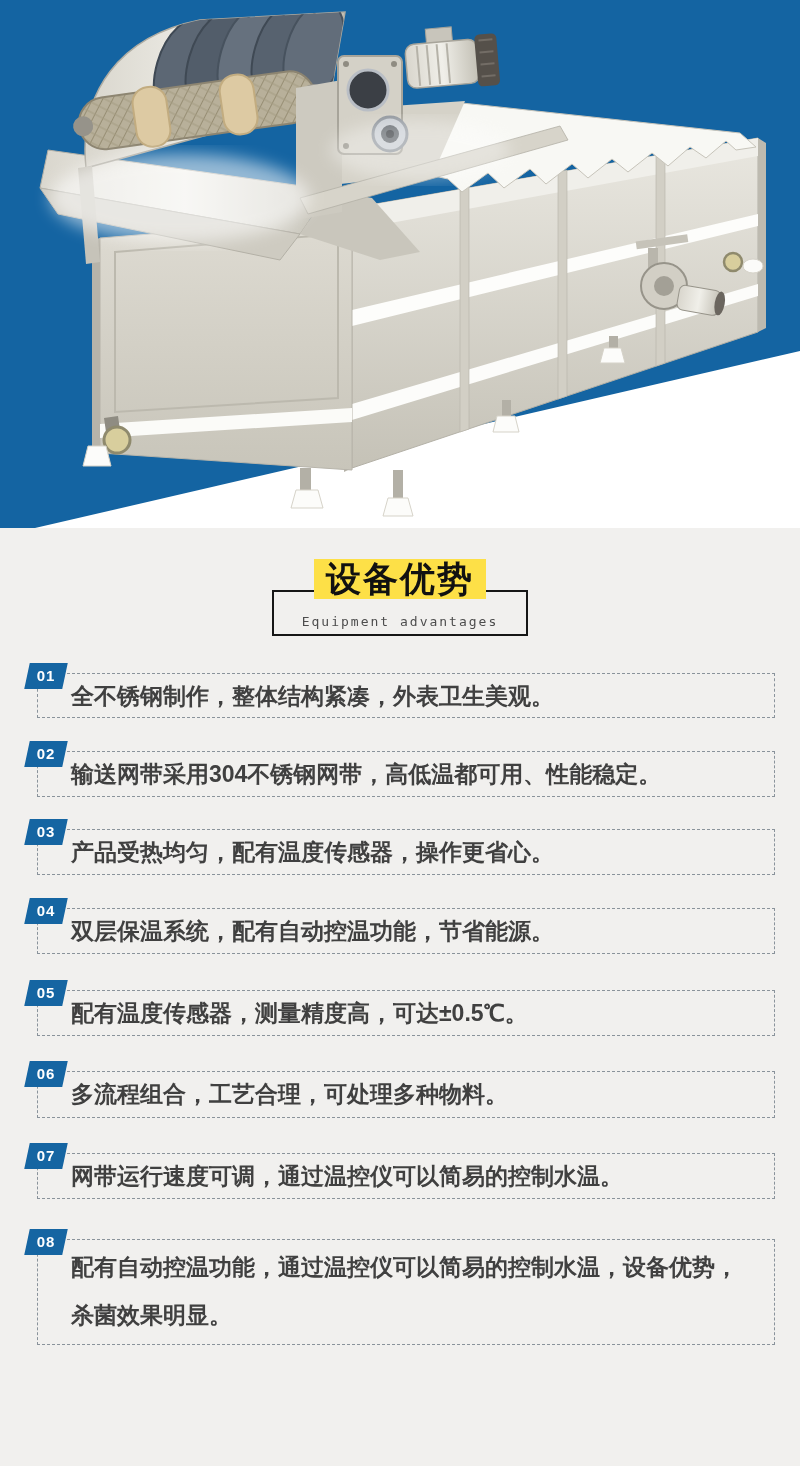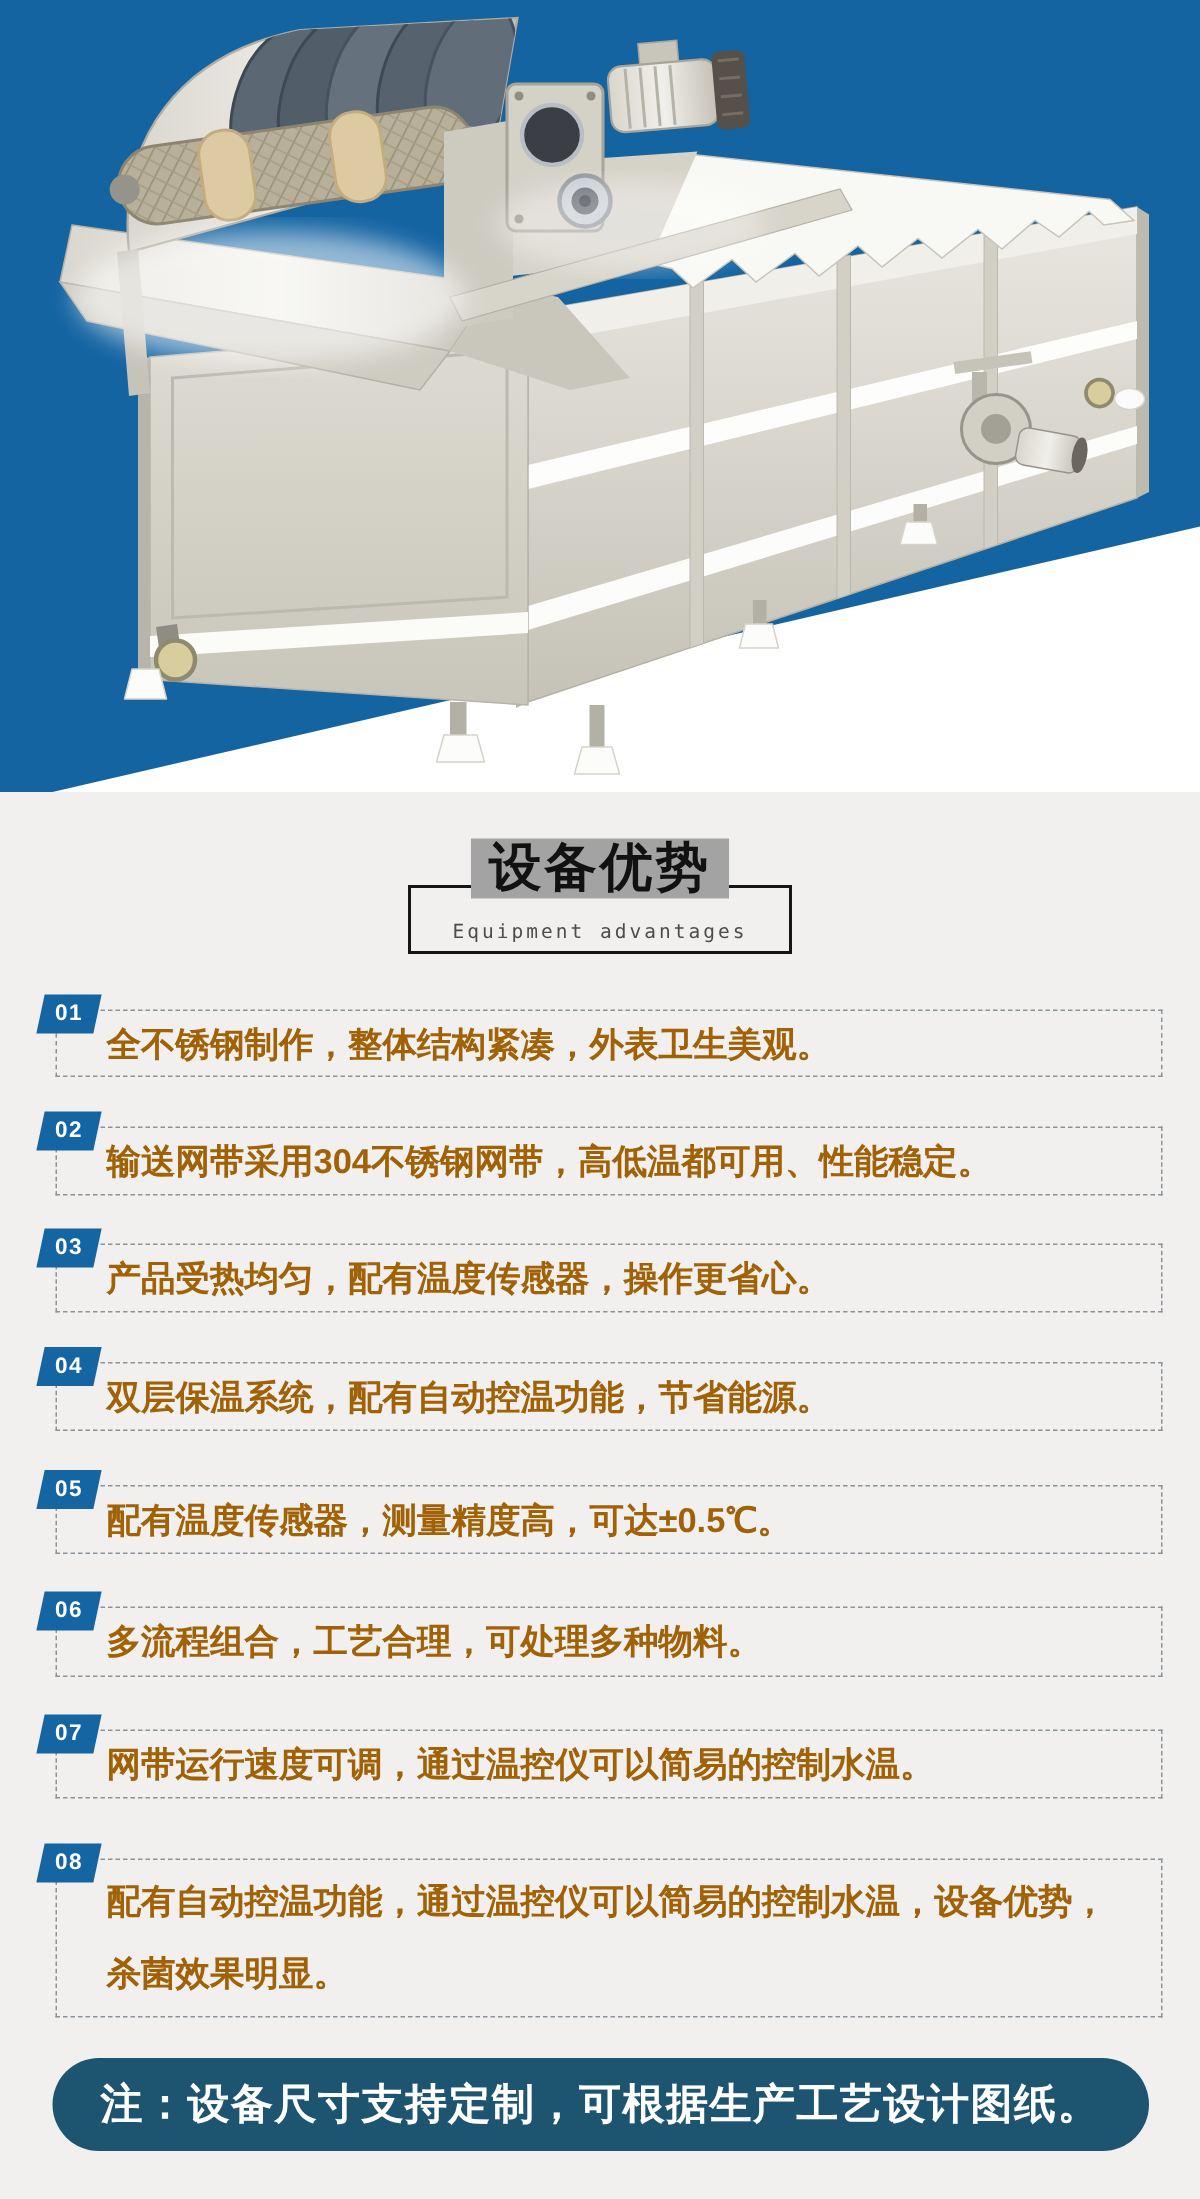--- a/index.html
+++ b/index.html
@@ -16,41 +16,41 @@
   .hero { position:absolute; left:0; top:0; width:800px; height:528px; }
   
   .title-block {
     position:absolute; left:272px; top:590px;
     width:256px; height:46px;
     border:2px solid #161616;
   }
   .title-cn {
     position:absolute; left:50%; top:-33px;
     transform:translateX(-50%);
-    background:#a3a3a3;
+    background:#fde047;
     padding:0 12px;
     font-size:35px; font-weight:bold; letter-spacing:2px;
     color:#111; white-space:nowrap; line-height:40px;
   }
   .title-en {
     position:absolute; left:0; right:0; bottom:5px;
     text-align:center;
     font-family:"DejaVu Sans Mono", monospace;
     font-size:13px; letter-spacing:2px; color:#4d4d4d;
     white-space:nowrap;
   }
   
   .adv-item { position:absolute; left:37px; width:738px; }
   .adv-box {
     position:relative; width:100%; height:100%;
     border:1px dashed #8a939b;
   }
   .adv-text {
     padding-left:33px; padding-right:10px;
-    font-size:23px; color:#a16207; font-weight:600;
+    font-size:23px; color:#404040; font-weight:600;
     line-height:44px;
     white-space:pre-line;
   }
   .adv-item.tall .adv-text { line-height:48px; padding-top:3px; }
   .adv-badge {
     position:absolute; left:-11px; top:-11px;
     width:38px; height:26px;
     background:#1565a2;
     transform:skewX(-12deg);
     z-index:2;
@@ -293,17 +293,14 @@
   <div class="adv-item tall" id="item8">
     <div class="adv-box">
       <div class="adv-badge">
           <span>08</span>
         </div>
       <div class="adv-text">配有自动控温功能，通过温控仪可以简易的控制水温，设备优势，
 杀菌效果明显。</div>
     </div>
   </div>
 
-  <div class="note-banner">
-    <span>注：设备尺寸支持定制，可根据生产工艺设计图纸。</span>
-  </div>
 
 </div>
 
 </body></html>

